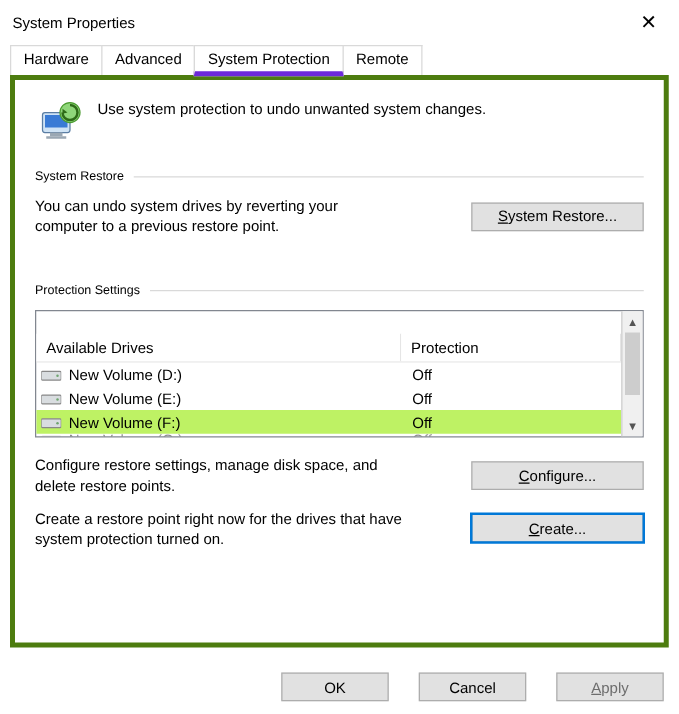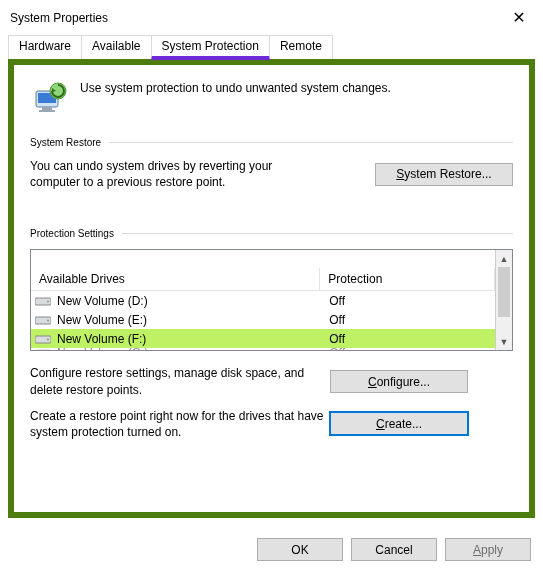--- a/index.html
+++ b/index.html
@@ -6,21 +6,21 @@
 body { font-family: "Segoe UI", Tahoma, sans-serif; font-size: 12px; color: #000; background: #fff; width: 543px; height: 571px; overflow: hidden; }
 .window { display: flex; flex-direction: column; height: 100%; border-radius: 12px; }
 .titlebar { display: flex; justify-content: space-between; align-items: center; padding: 8px 14px 6px 10px; }
 .titlebar .title { font-size: 12px; }
 .titlebar .close { font-size: 16px; width: 20px; text-align: center; cursor: default; }
 .tabs { display: flex; padding: 0 8px; position: relative; margin-top: 2px; }
 .tab { border: 1px solid #d9d9d9; border-bottom: none; padding: 3px 10px; background: #fff; font-size: 12px; margin-right: -1px; cursor: default; position: relative; }
 .tab.active { background: #fff; border-bottom: 4px solid #6d28d9; z-index: 2; }
 .tab:not(.active) { background: #fff; }
 .panel-wrap { padding: 0 8px 8px 8px; flex: 1; }
-.panel { border: 6px solid #4d7c0f; margin-top: -1px; padding: 14px 16px 16px 16px; height: 100%; position: relative; }
+.panel { border: 4px solid #4d7c0f; margin-top: -1px; padding: 14px 16px 16px 16px; height: 100%; position: relative; }
 .intro { display: flex; align-items: flex-start; margin-bottom: 18px; }
 .intro .iconbox { width: 40px; height: 40px; margin-right: 10px; flex-shrink: 0; }
 .intro .text { padding-top: 2px; }
 .group-label { font-size: 10px; position: relative; margin-top: 10px; margin-bottom: 10px; display: flex; align-items: center; }
 .group-label .line { flex: 1; height: 1px; background: #d9d9d9; margin-left: 8px; }
 .row1 { display: flex; align-items: center; justify-content: space-between; margin: 8px 0 14px 0; }
 .row1 .desc { max-width: 280px; line-height: 1.35; }
 .winbtn { min-width: 138px; height: 23px; background: #e1e1e1; border: 1px solid #adadad; font-family: inherit; font-size: 12px; cursor: default; padding: 0 8px; }
 .winbtn.focus { outline: 2px solid #0078d7; outline-offset: -1px; }
 .winbtn:disabled { color: #6d6d6d; }
@@ -33,37 +33,37 @@
 .col-p { flex: 1.1; border-right: none; }
 .lrow { display: flex; align-items: center; height: 19px; }
 .lrow.sel { background: #bef264; }
 .lrow .dcol { flex: 1.9; display: flex; align-items: center; padding-left: 4px; }
 .lrow .pcol { flex: 1.1; padding-left: 8px; }
 .driveicon { width: 16px; height: 12px; margin-right: 6px; flex-shrink: 0; }
 .vscroll { width: 17px; background: #f0f0f0; border-left: 1px solid #cdcdcd; display: flex; flex-direction: column; }
 .vscroll .arrow { height: 17px; display: flex; align-items: center; justify-content: center; font-size: 9px; color: #555; }
 .vscroll .thumb { background: #cdcdcd; flex: 0 0 50px; margin: 0 2px; }
 .vscroll .track { flex: 1; }
-.btnrow { display: flex; justify-content: flex-start; align-items: center; margin: 10px 0; }
+.btnrow { display: flex; justify-content: space-between; align-items: center; margin: 10px 0; }
 .btnrow .desc { max-width: 300px; line-height: 1.35; }
-.footer { display: flex; justify-content: flex-end; padding: 10px 12px; gap: 8px; border-top: 1px solid #fff; }
+.footer { display: flex; justify-content: flex-end; padding: 10px 12px; gap: 24px; border-top: 1px solid #fff; }
 .footer .winbtn { min-width: 86px; }
 </style>
 </head>
 <body>
 
 <div class="window">
   <div class="titlebar">
     <span class="title">System Properties</span>
     <span class="close">✕</span>
   </div>
 
   <div class="tabs">
     <div class="tab">Hardware</div>
-    <div class="tab">Available</div>
+    <div class="tab">Advanced</div>
     <div class="tab active">System Protection</div>
     <div class="tab">Remote</div>
   </div>
 
   <div class="panel-wrap">
     <div class="panel">
 
       <div class="intro">
         <div class="iconbox">
           <svg viewBox="0 0 40 40">

